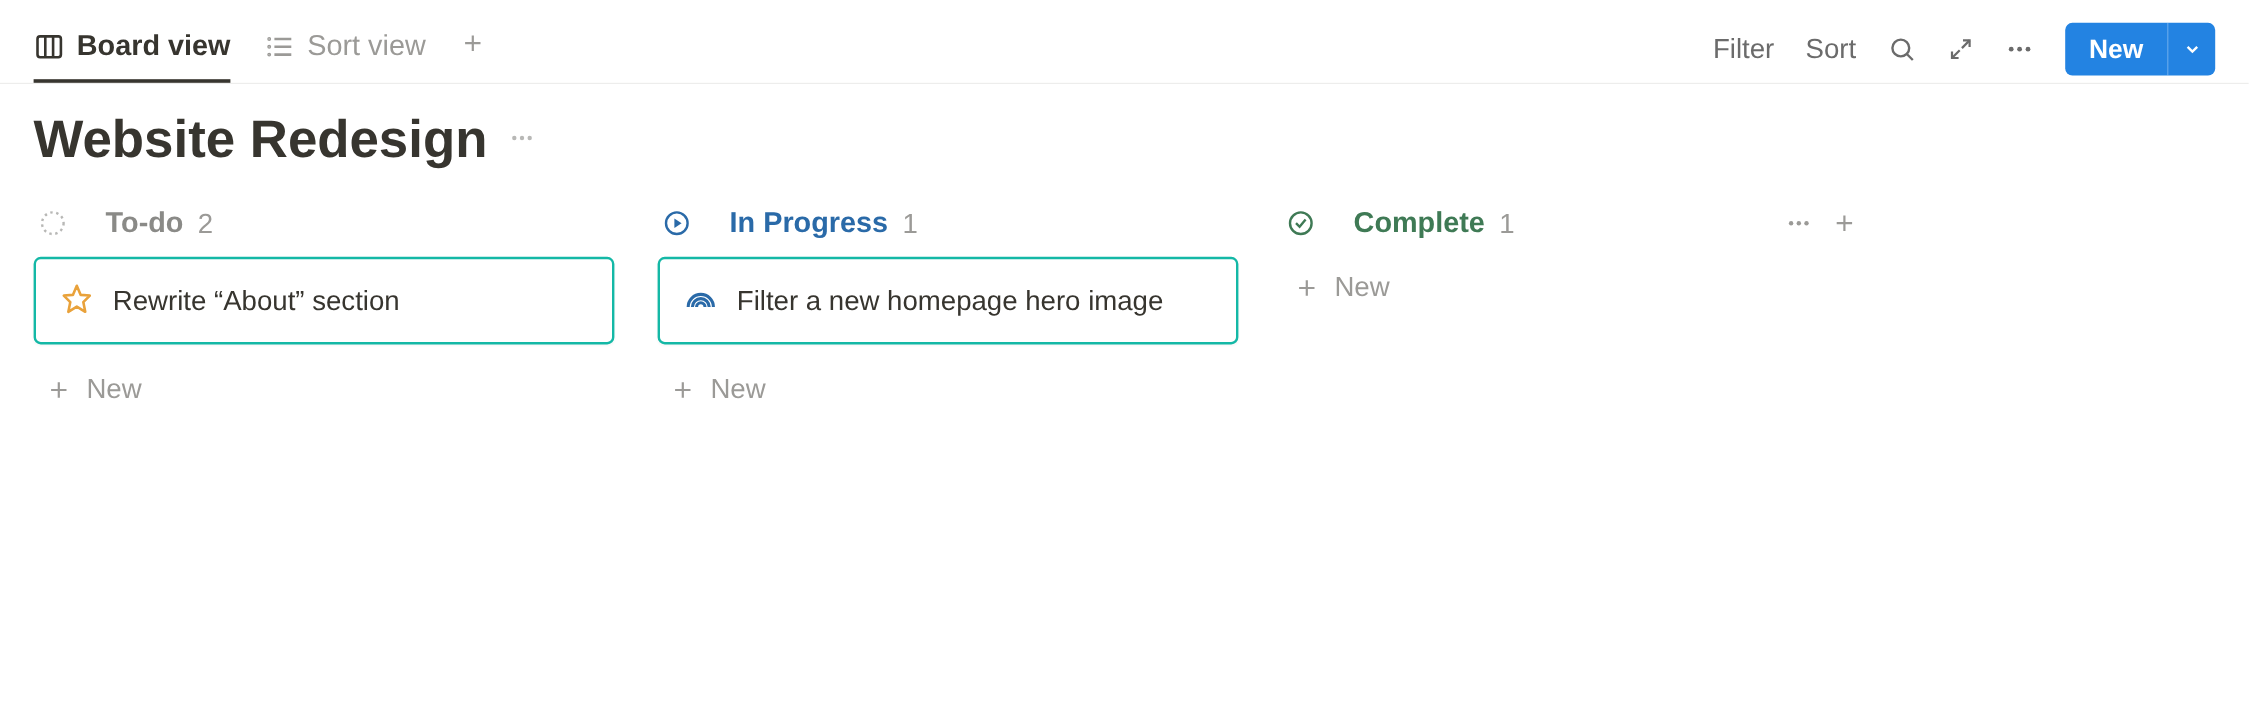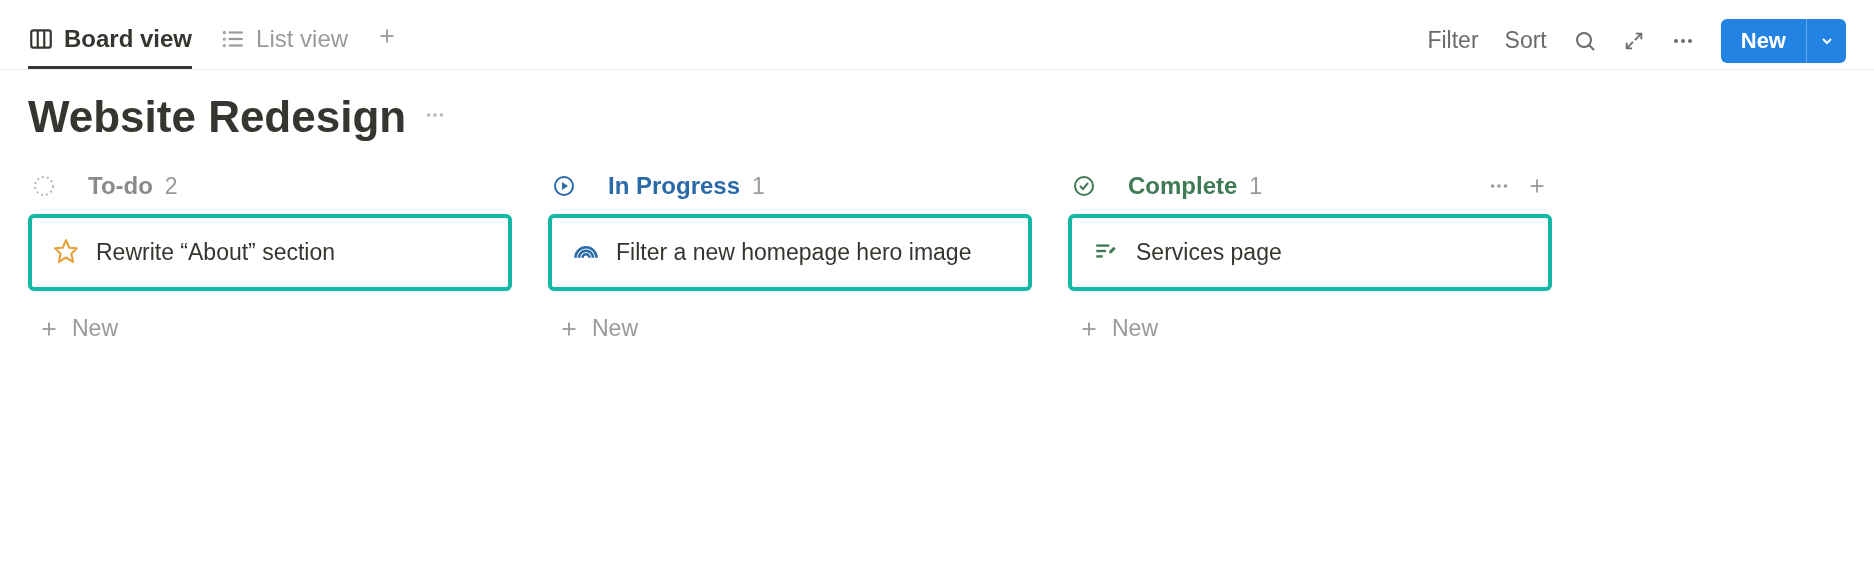--- a/index.html
+++ b/index.html
@@ -138,21 +138,21 @@
     color: #9b9a97;
   }
   .col-actions {
     margin-left: auto;
     display: flex;
     gap: 16px;
     color: #9b9a97;
   }
   .col-actions > div { cursor: pointer; display:flex; align-items:center; }
   .card {
-    border: 4px solid #14b8a6;
+    border: 2px solid #14b8a6;
     border-radius: 6px;
     background: #fff;
     padding: 18px 20px;
     margin-bottom: 12px;
     display: flex;
     align-items: flex-start;
     gap: 16px;
     cursor: pointer;
     box-shadow: 0 1px 2px rgba(15,15,15,0.03);
   }
@@ -202,21 +202,21 @@
       <span class="icon">
         <svg width="26" height="26" viewBox="0 0 24 24" fill="none" stroke="#9b9a97" stroke-width="2">
             <line x1="8" y1="6" x2="21" y2="6"></line>
             <line x1="8" y1="12" x2="21" y2="12"></line>
             <line x1="8" y1="18" x2="21" y2="18"></line>
             <circle cx="4" cy="6" r="0.5" fill="#9b9a97"></circle>
             <circle cx="4" cy="12" r="0.5" fill="#9b9a97"></circle>
             <circle cx="4" cy="18" r="0.5" fill="#9b9a97"></circle>
           </svg>
       </span>
-      <span>List view</span>
+      <span>Sort view</span>
     </div>
     <div class="add-view">
       <svg width="22" height="22" viewBox="0 0 24 24" fill="none" stroke="#9b9a97" stroke-width="2">
           <line x1="12" y1="5" x2="12" y2="19"></line>
           <line x1="5" y1="12" x2="19" y2="12"></line>
         </svg>
     </div>
   </div>
 
   <div class="top-right">
@@ -349,31 +349,20 @@
         </div>
         <div>
           <svg width="22" height="22" viewBox="0 0 24 24" fill="none" stroke="#9b9a97" stroke-width="2">
               <line x1="12" y1="5" x2="12" y2="19"></line>
               <line x1="5" y1="12" x2="19" y2="12"></line>
             </svg>
         </div>
       </div>
     </div>
 
-    <div class="card">
-      <span class="card-icon">
-        <svg width="26" height="26" viewBox="0 0 24 24" fill="none" stroke="#3f7a55" stroke-width="2.2">
-            <line x1="3" y1="7" x2="15" y2="7"></line>
-            <line x1="3" y1="12" x2="12" y2="12"></line>
-            <line x1="3" y1="17" x2="9" y2="17"></line>
-            <path d="M17 14l4-4-2-2-4 4v2h2z" fill="#3f7a55" stroke="none"></path>
-          </svg>
-      </span>
-      <span class="card-title">Services page</span>
-    </div>
 
     <div class="new-row">
       <svg width="22" height="22" viewBox="0 0 24 24" fill="none" stroke="#9b9a97" stroke-width="2">
           <line x1="12" y1="5" x2="12" y2="19"></line>
           <line x1="5" y1="12" x2="19" y2="12"></line>
         </svg>
       <span>New</span>
     </div>
   </div>
 

